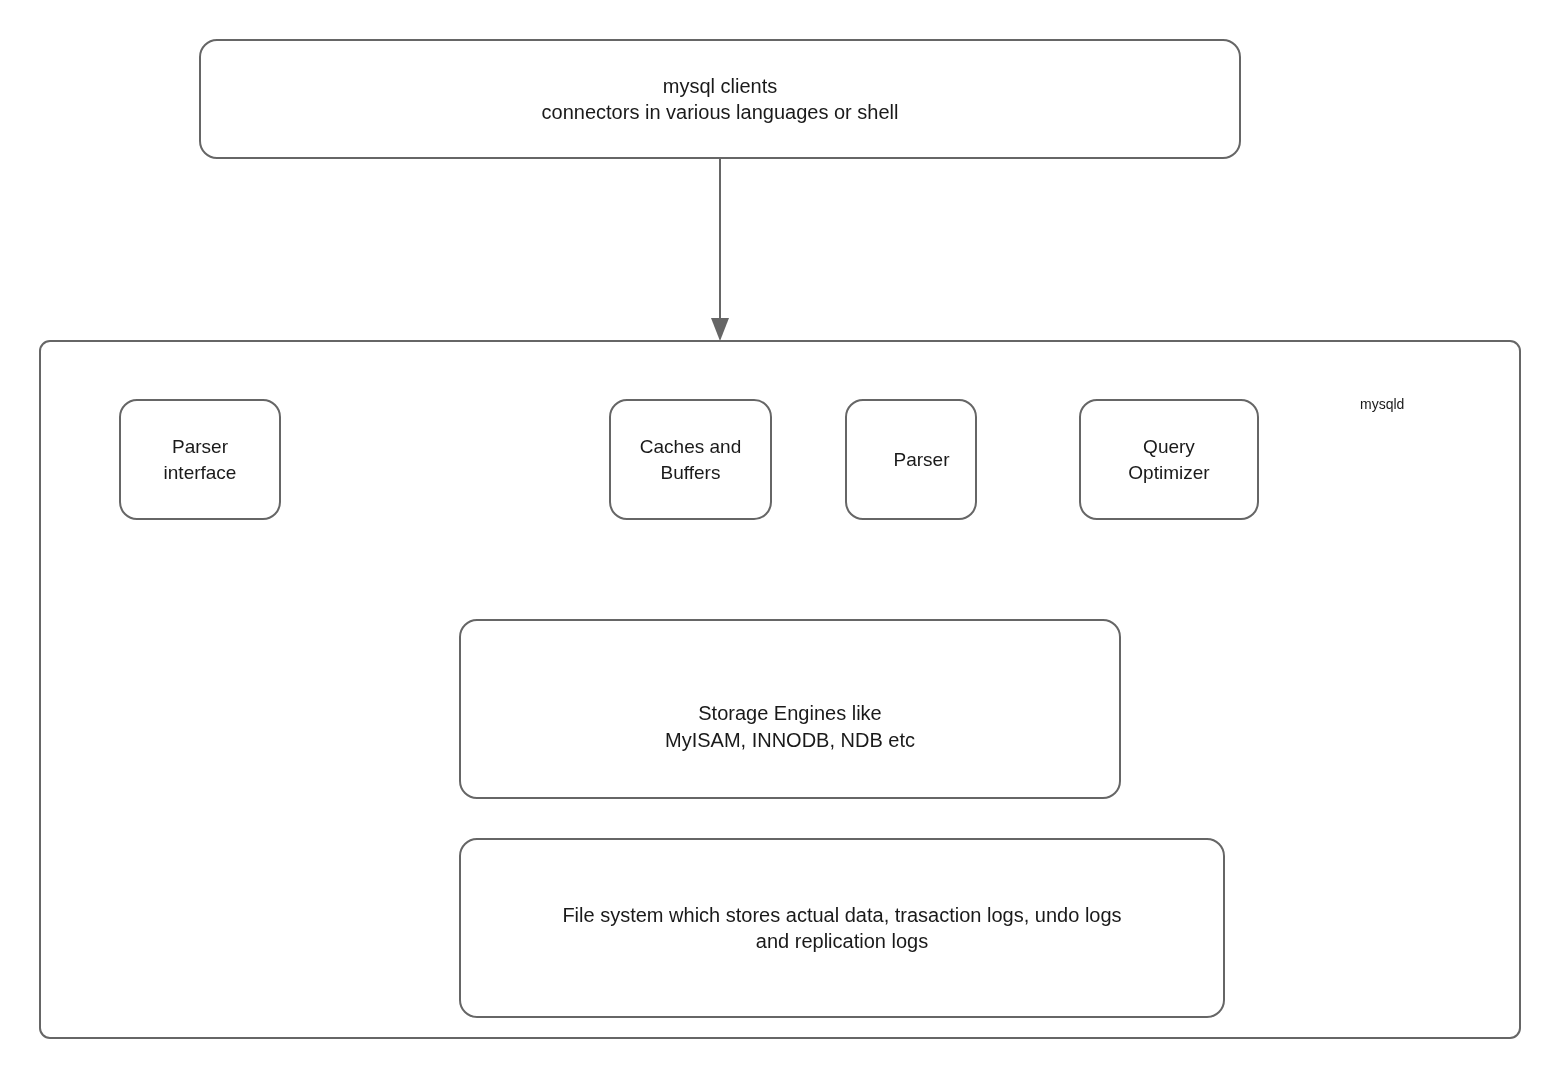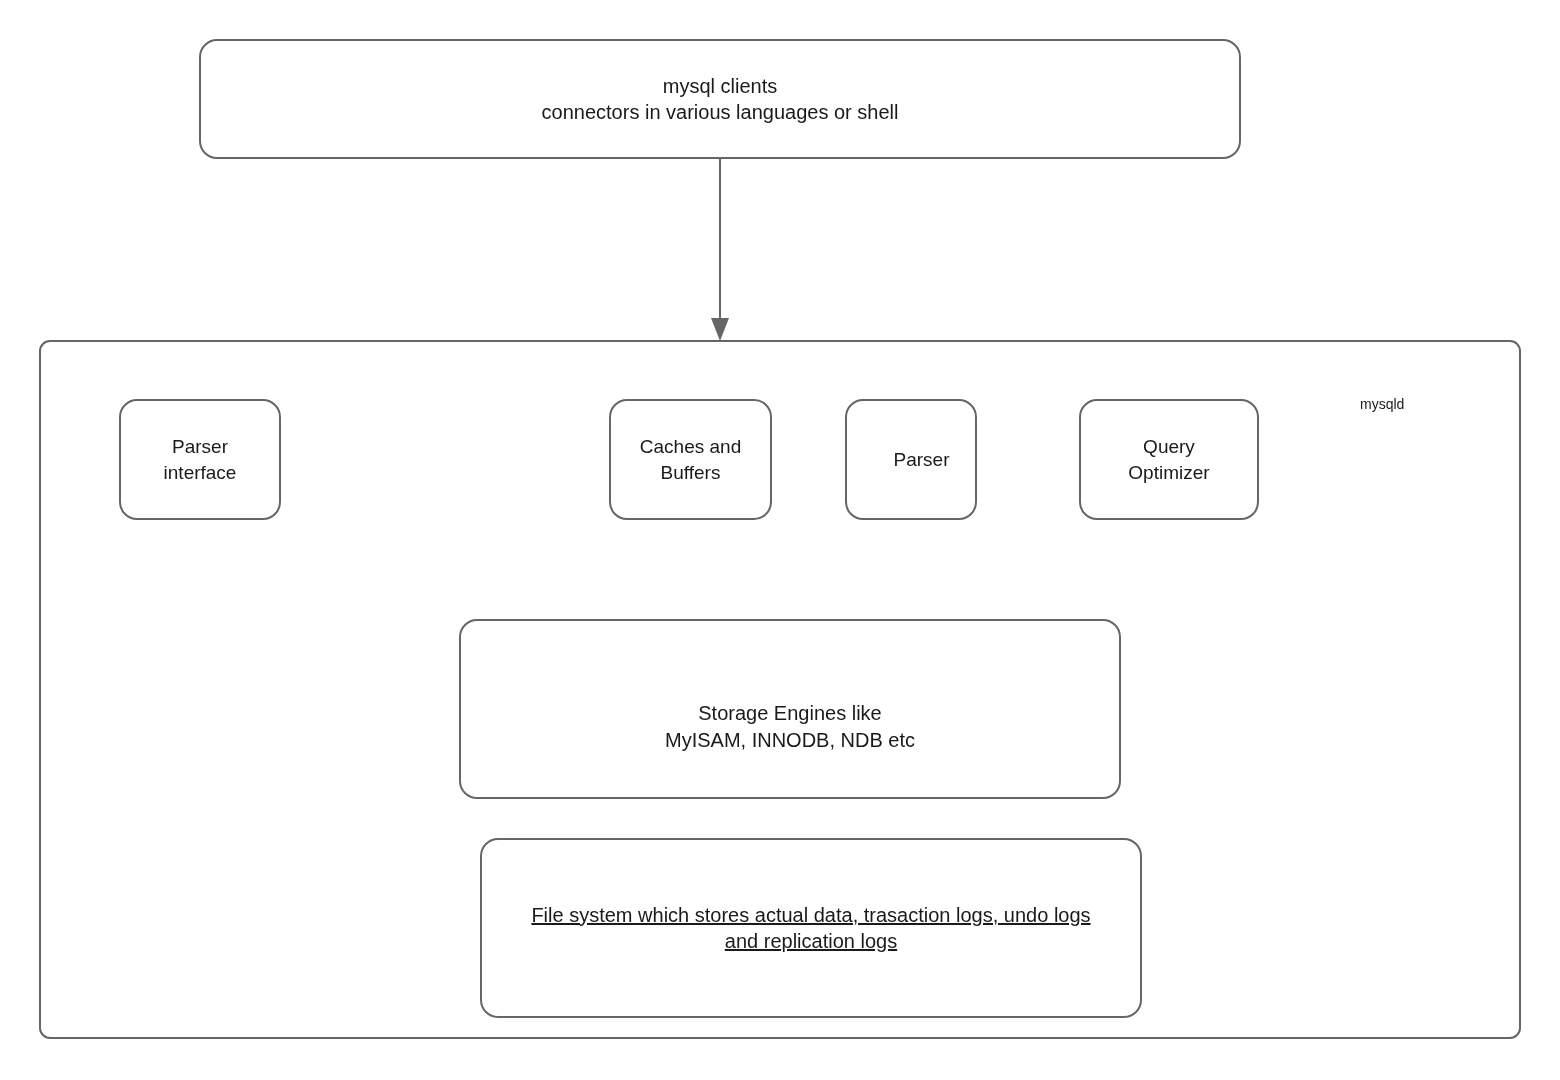--- a/index.html
+++ b/index.html
@@ -90,25 +90,24 @@
   #node-storage-engines {
     left: 459px;
     top: 619px;
     width: 662px;
     height: 180px;
   }
   #node-storage-engines .label { font-size: 20px; margin-top: 35px; }
 
   
   #node-file-system {
-    left: 480px;
+    left: 459px;
     top: 838px;
-    width: 662px;
+    width: 766px;
     height: 180px;
-    text-decoration: underline;
   }
   #node-file-system .label { font-size: 20px; }
 </style>
 </head>
 <body>
 
 <div id="canvas">
 
   <div class="node" id="clients-box">
     <span class="label">mysql clients

